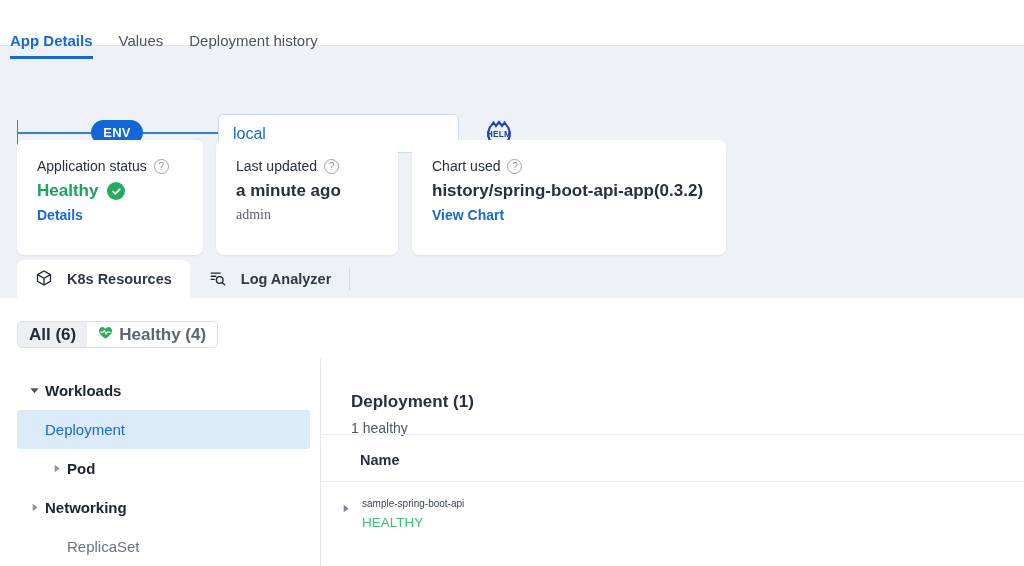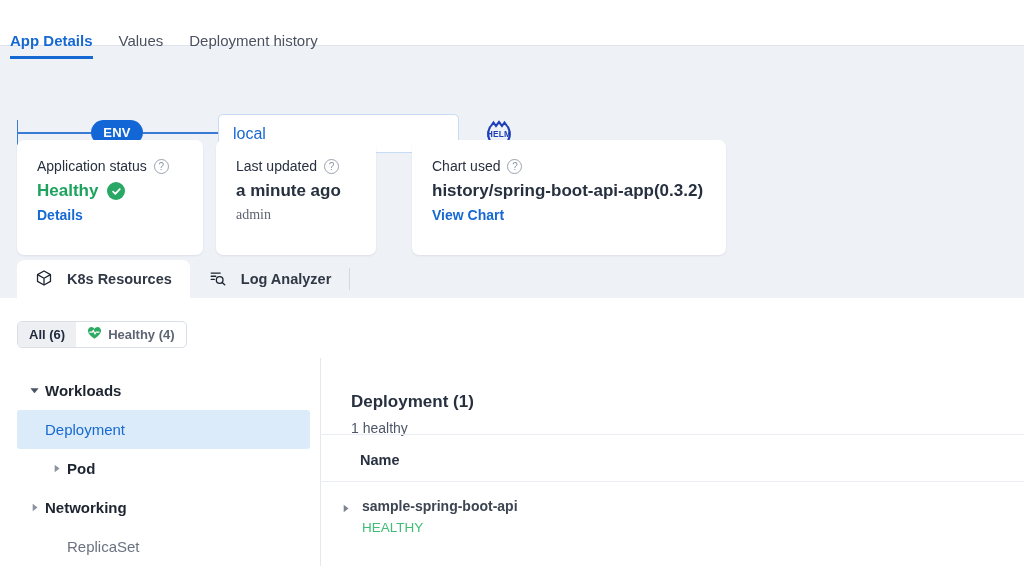--- a/index.html
+++ b/index.html
@@ -48,21 +48,21 @@
   .helm-logo { position: absolute; left: 479px; top: 68px; width: 40px; height: 40px; }
 
   
   .cards { position: absolute; left: 0; top: 140px; width: 1024px; height: 118px; }
   .card {
     position: absolute; top: 0; height: 115px; background: #fff;
     border-radius: 7px; padding: 18px 20px 0 20px;
     box-shadow: 0 1px 2px rgba(20,30,50,.08);
   }
   .card1 { left: 17px; width: 186px; }
-  .card2 { left: 216px; width: 160px; }
+  .card2 { left: 216px; width: 182px; }
   .card3 { left: 412px; width: 314px; }
   .card-head { display: flex; align-items: center; gap: 7px; font-size: 14px; color: #27303f; }
   .help-icon {
     width: 15px; height: 15px; border-radius: 50%; border: 1px solid #9aa2b1;
     color: #8a93a3; font-size: 10px; line-height: 13px; text-align: center; cursor: pointer; flex: none;
   }
   .card-main { margin-top: 7px; font-size: 17px; font-weight: bold; display: flex; align-items: center; gap: 9px; }
   .card-main.green { color: #1da35e; }
   .card-main.dark { color: #27303f; }
   .ok-badge {
@@ -83,21 +83,21 @@
   .panel-white {
     position: absolute; left: 0; top: 298px; width: 1024px; height: 268px; background: #fff;
   }
 
   
   .chips {
     position: absolute; left: 17px; top: 321px; height: 27px; display: flex;
     border: 1px solid #d9dee7; border-radius: 5px; overflow: hidden; background: #fff;
   }
   .chip {
-    display: flex; align-items: center; gap: 6px; padding: 0 11px; font-size: 13px;
+    display: flex; align-items: center; gap: 6px; padding: 0 11px; font-size: 17px;
     font-weight: bold; color: #5d6573; cursor: pointer;
   }
   .chip.active { background: #edeff3; color: #202b3b; }
 
   
   .tree { position: absolute; left: 17px; top: 371px; width: 293px; }
   .tree-row {
     display: flex; align-items: center; height: 39px; padding-left: 6px; font-size: 15px; cursor: pointer;
   }
   .tree-row .caret { width: 22px; flex: none; display: flex; align-items: center; justify-content: center; }
@@ -115,21 +115,21 @@
   .detail-title { font-size: 17px; font-weight: bold; color: #27303f; }
   .detail-sub { margin-top: 8px; font-size: 14px; color: #4d5666; }
   .hdiv { position: absolute; left: 320px; width: 704px; height: 1px; background: #eaedf3; }
   .hdiv-1 { top: 434px; }
   .hdiv-2 { top: 481px; }
   .col-name {
     position: absolute; left: 360px; top: 452px; font-size: 14.5px; font-weight: bold; color: #27303f;
   }
   .row-item { position: absolute; left: 340px; top: 498px; display: flex; align-items: flex-start; gap: 8px; }
   .row-caret { width: 14px; padding-top: 3px; flex: none; cursor: pointer; }
-  .row-name { font-size: 14px; color: #3c4552; cursor: pointer; font-weight: bold; }
+  .row-name { font-size: 10px; color: #3c4552; cursor: pointer; }
   .row-status { margin-top: 6px; font-size: 13.5px; color: #3fbd77; }
 </style>
 </head>
 <body>
 
 <div class="topbar">
   <div class="topbar-inner">
     <div class="top-tab active">
       <span>App Details</span>
     </div>

